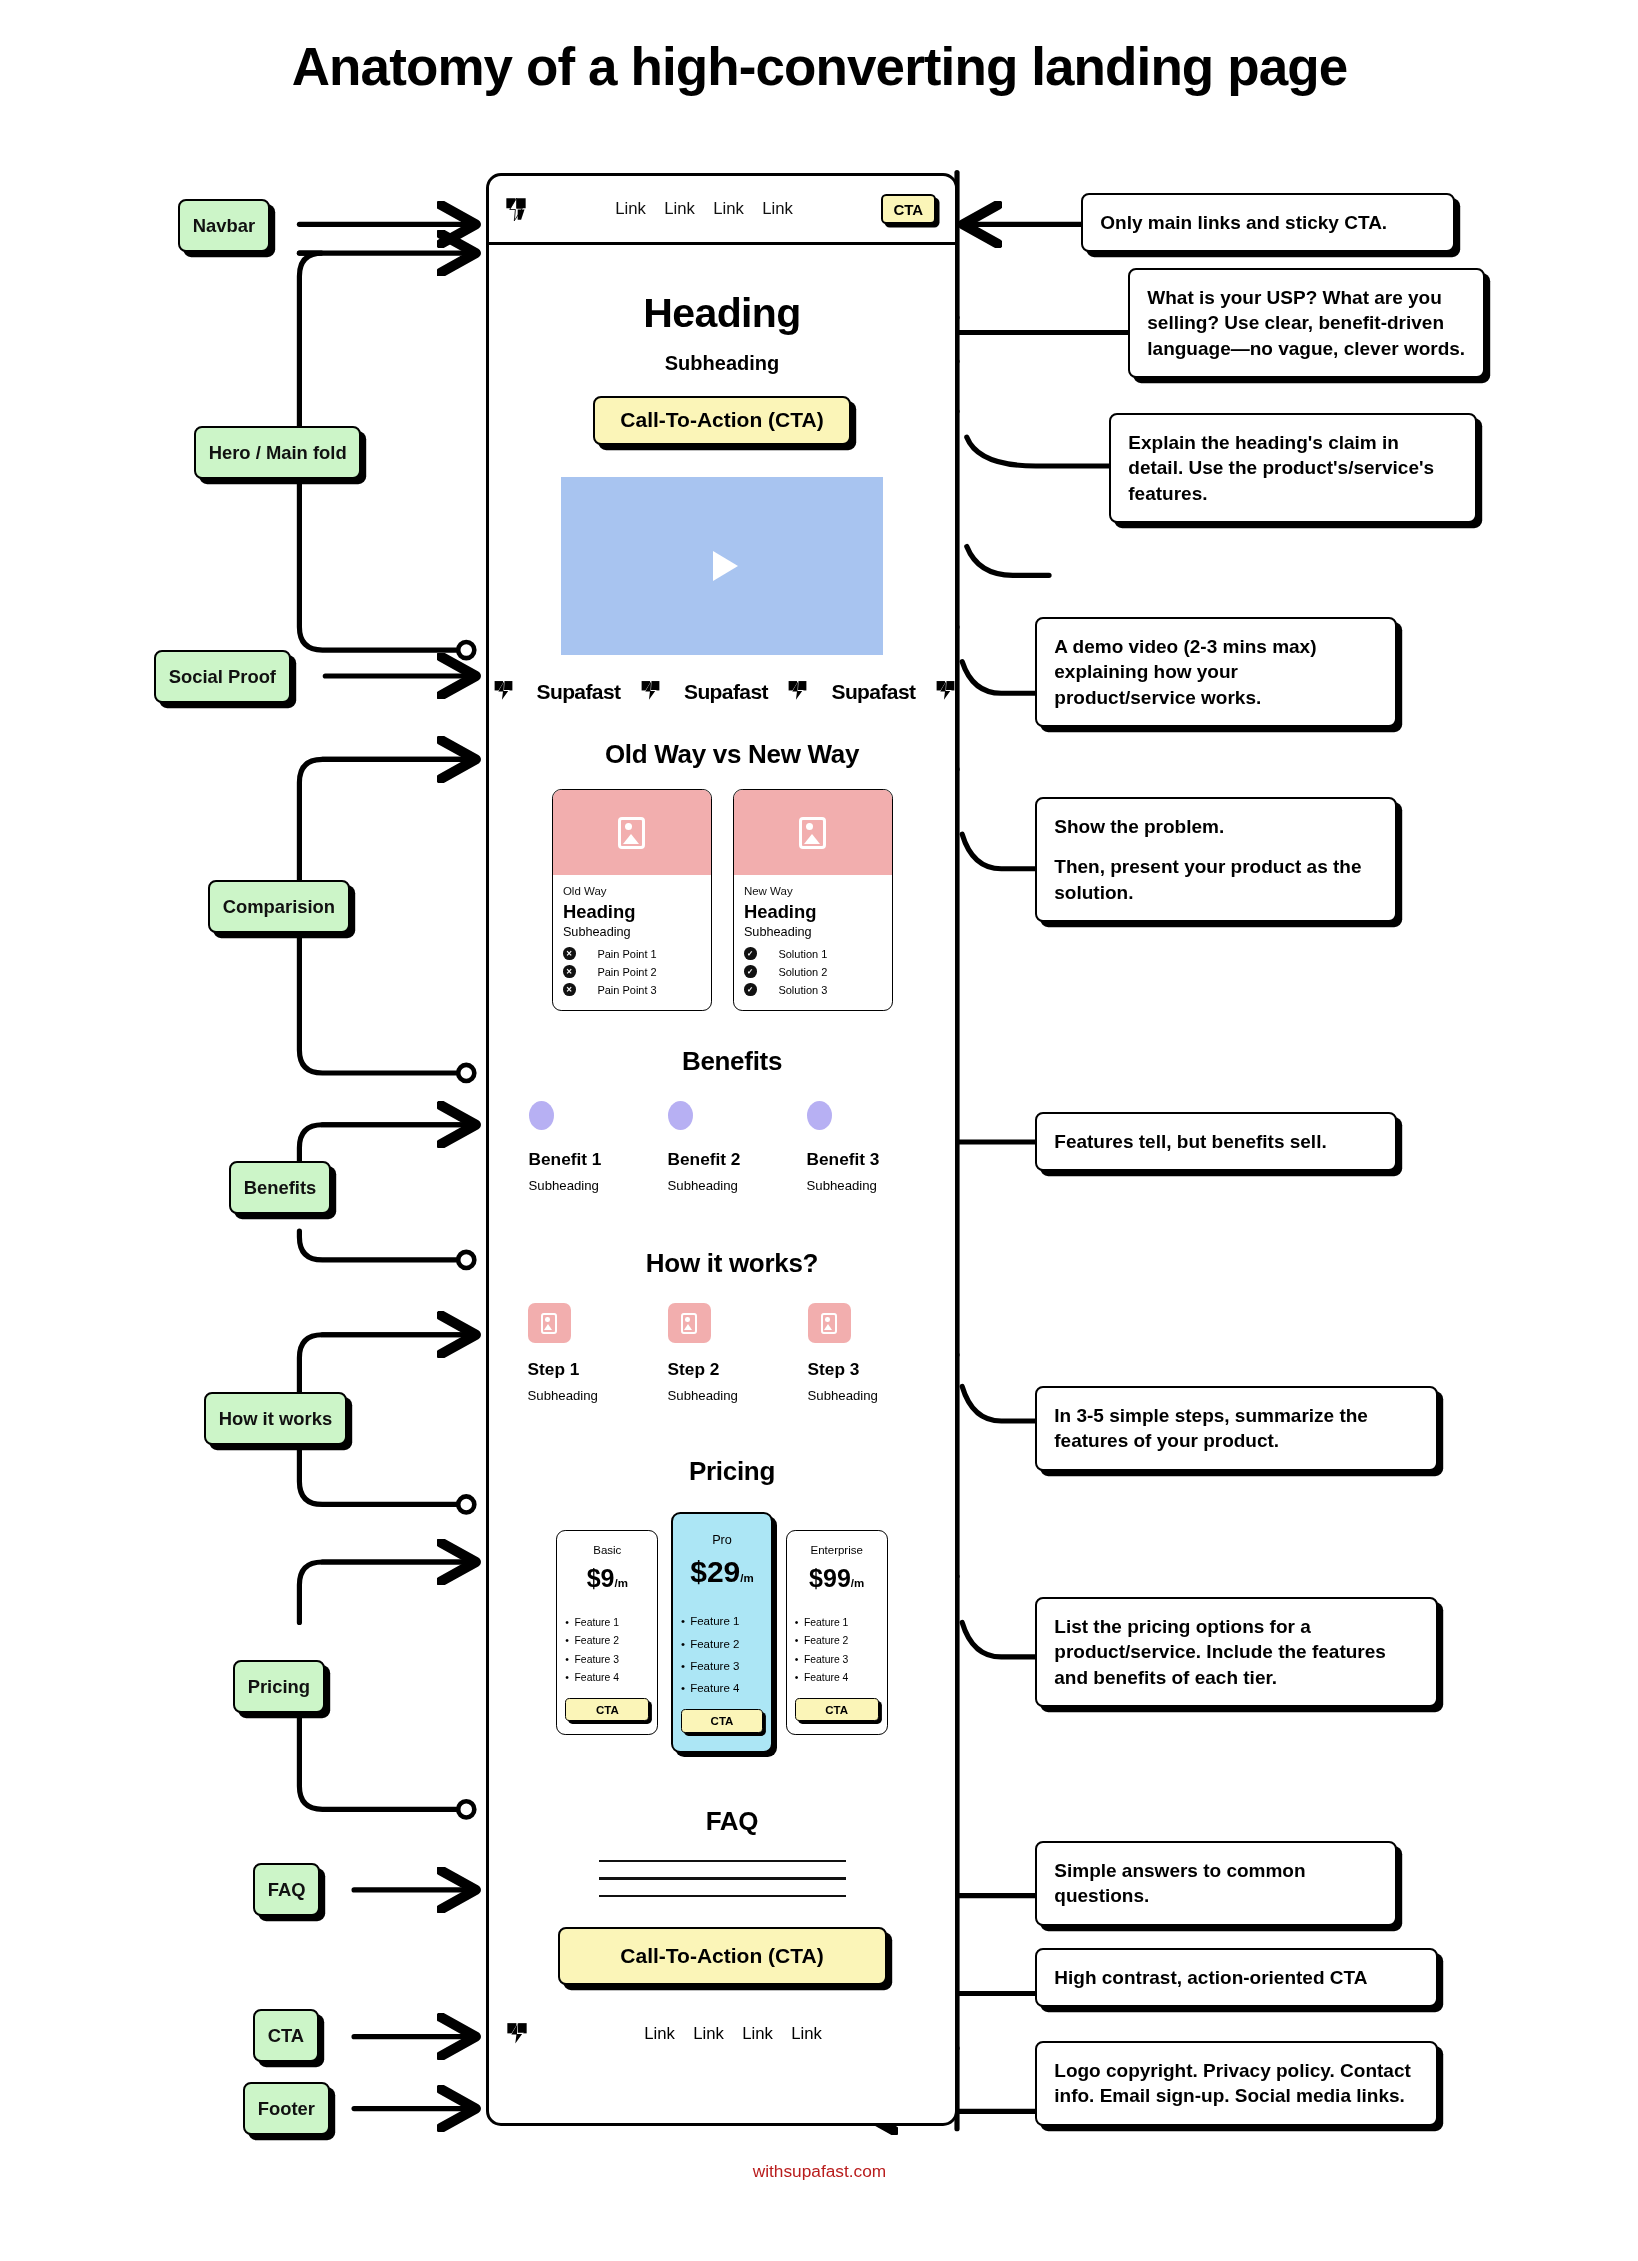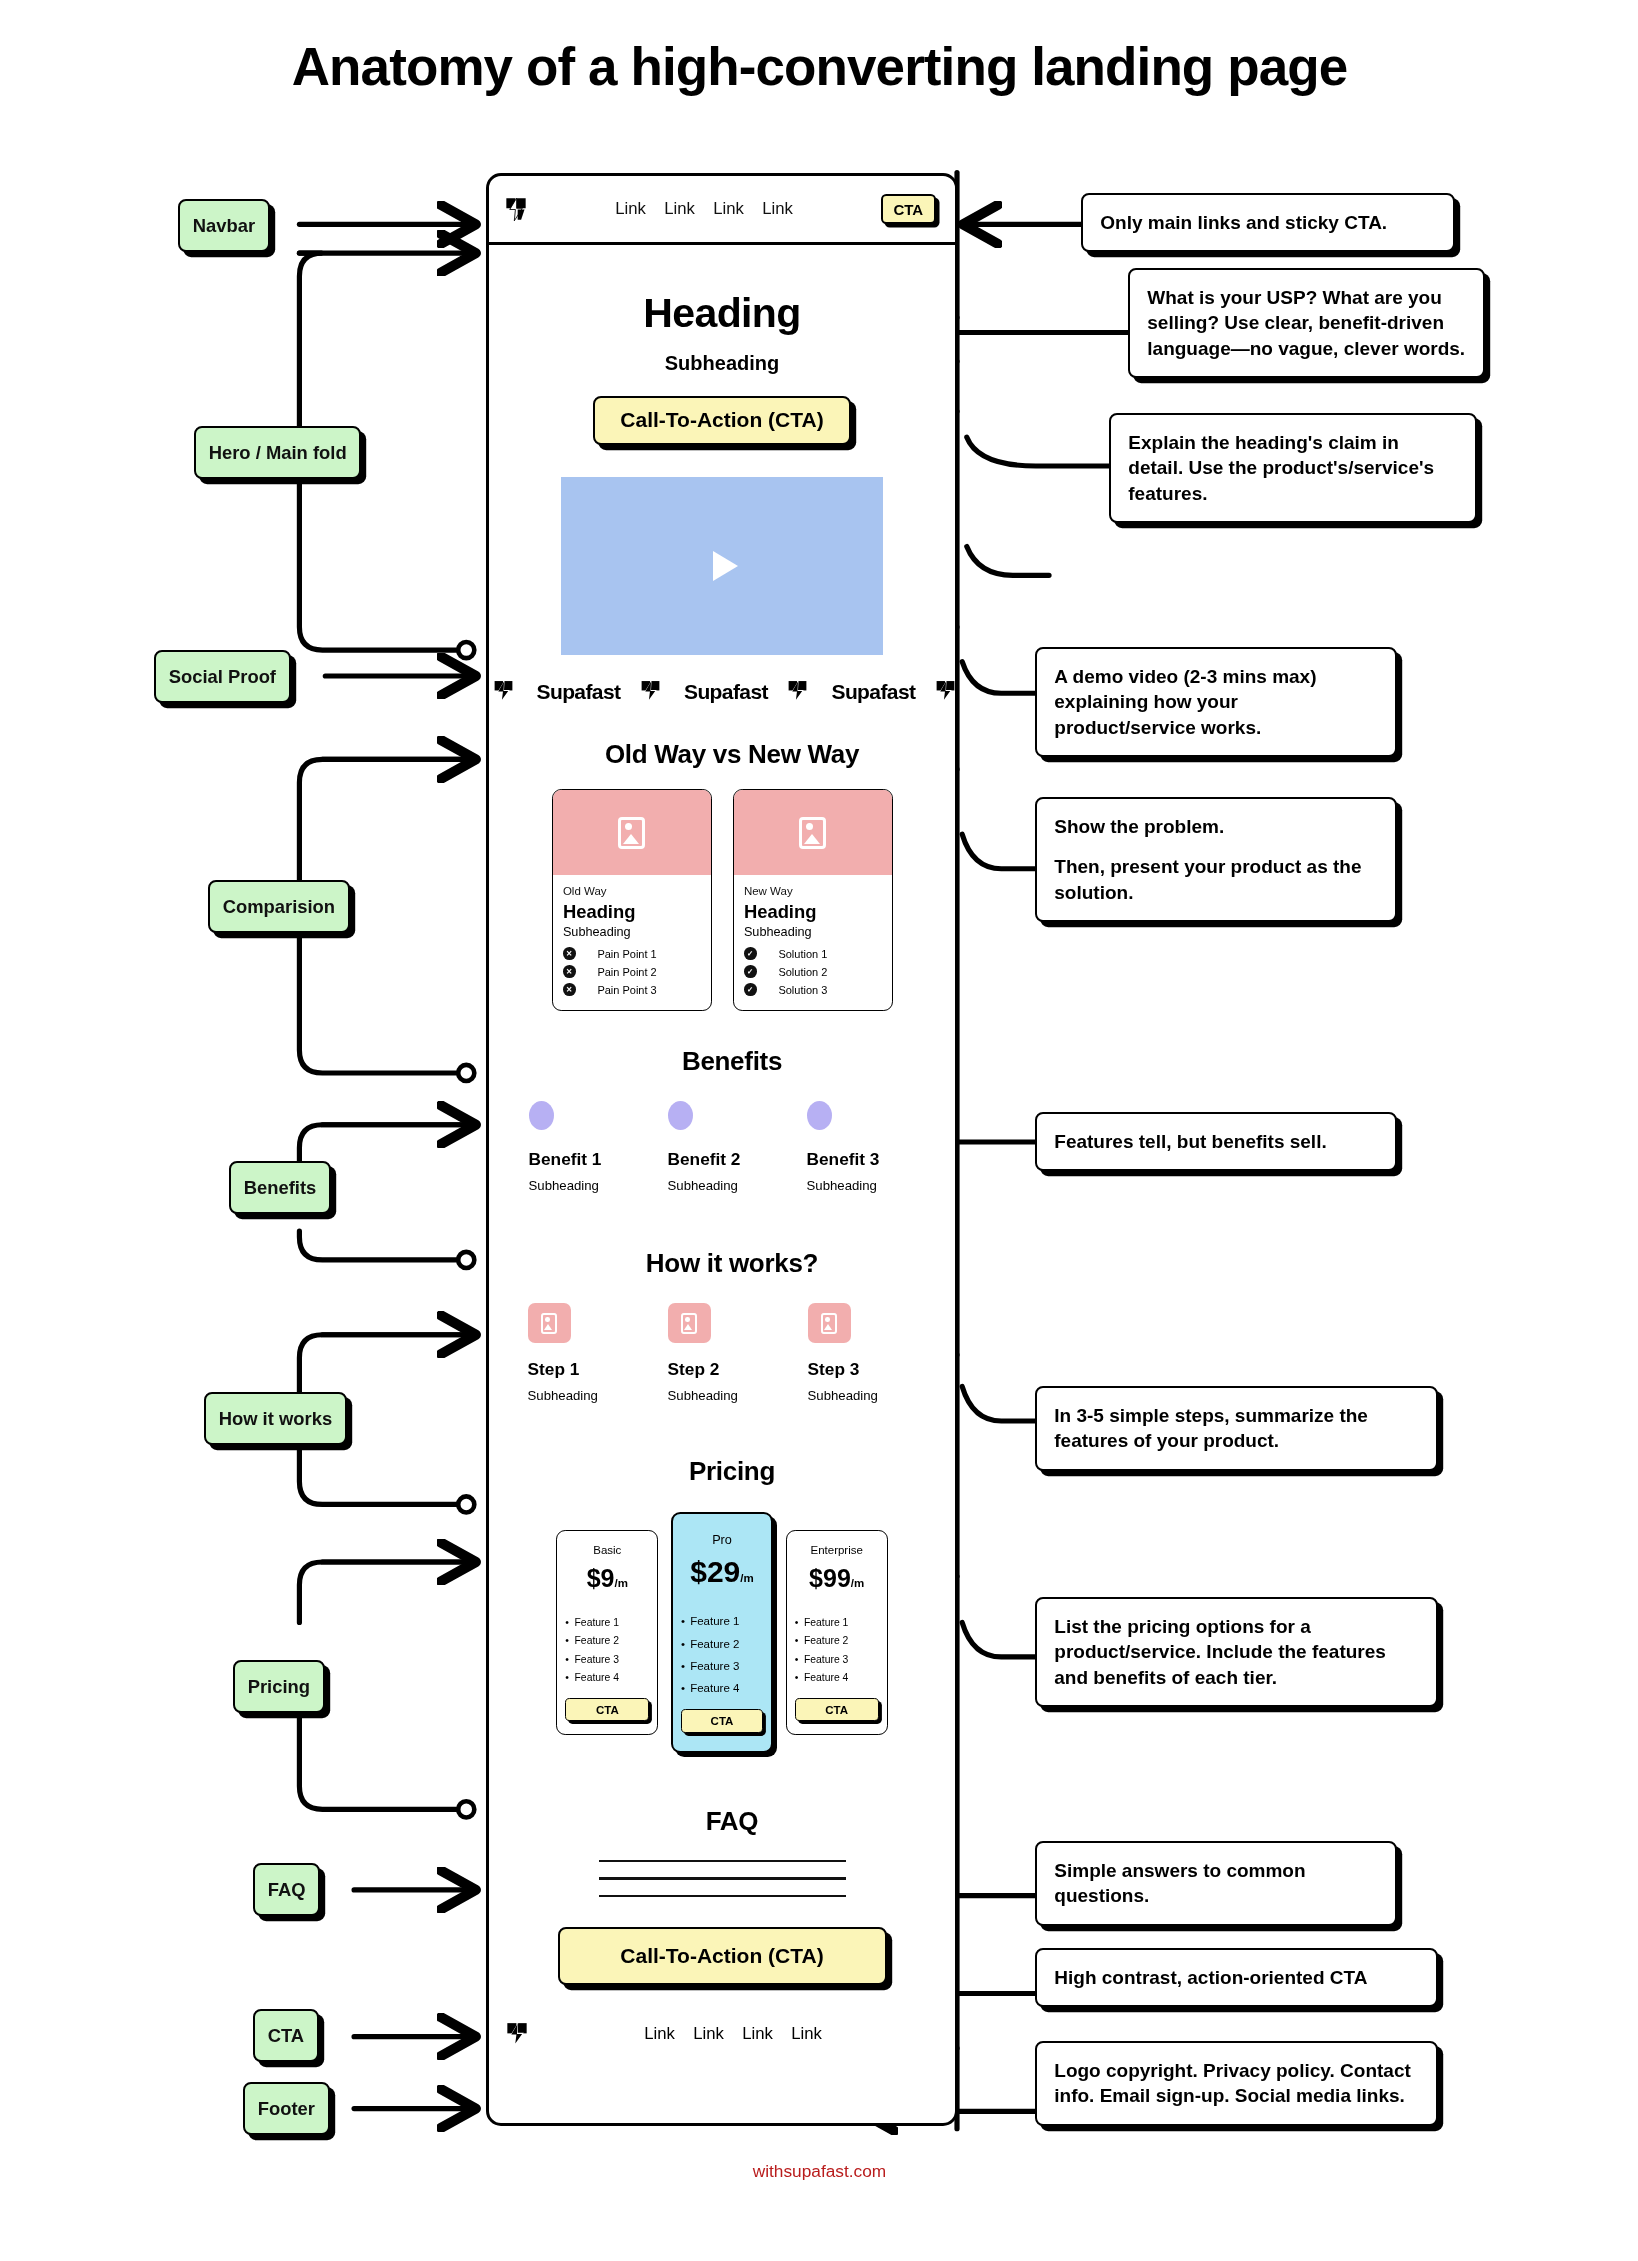--- a/index.html
+++ b/index.html
@@ -431,21 +431,21 @@
 
   <div class="note" style="left:1128px; top:268px; width:357px;">
     <p>What is your USP? What are you selling? Use clear, benefit-driven language—no vague, clever words.</p>
   </div>
 
   <div class="note" style="left:1109px; top:413px; width:368px;">
     <p>Explain the heading's claim in detail. Use the product's/service's features.</p>
   </div>
 
 
-  <div class="note" style="left:1035px; top:647px; width:362px;">
+  <div class="note" style="left:1035px; top:617px; width:362px;">
     <p>A demo video (2-3 mins max) explaining how your product/service works.</p>
   </div>
 
   <div class="note" style="left:1035px; top:797px; width:362px;">
     <p>Show the problem.</p>
     <p>Then, present your product as the solution.</p>
   </div>
 
   <div class="note" style="left:1035px; top:1112px; width:362px;">
     <p>Features tell, but benefits sell.</p>

